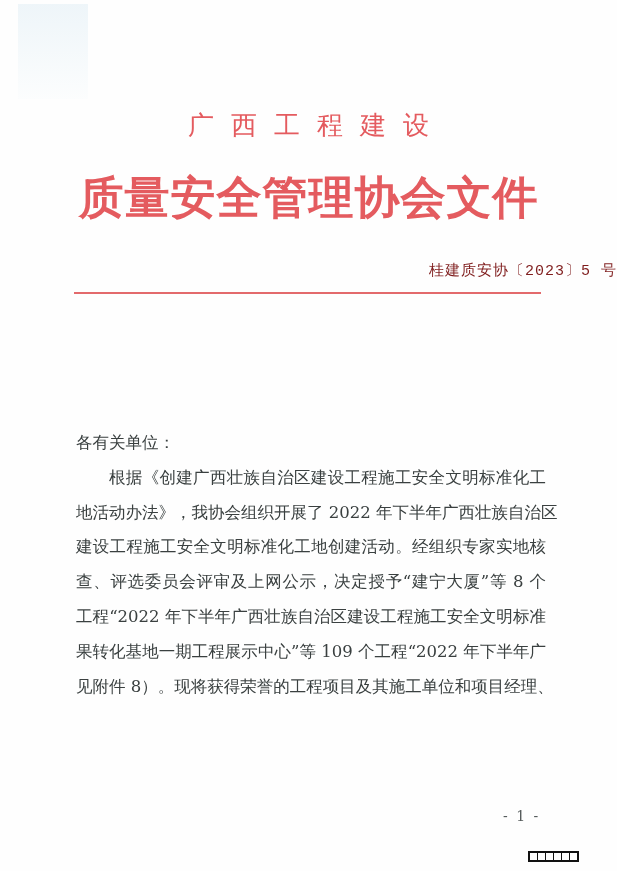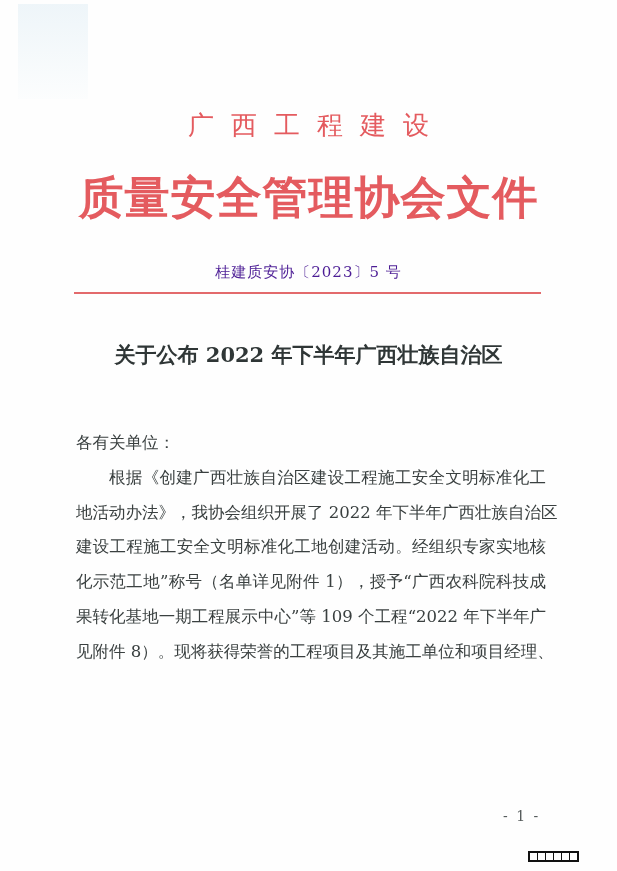--- a/index.html
+++ b/index.html
@@ -48,25 +48,26 @@
     font-size: 45px;
     font-weight: bold;
     letter-spacing: 1px;
     line-height: 48px;
     font-family: "DejaVu Serif", serif;
   }
   .doc-number {
     position: absolute;
     left: 0; width: 617px;
     top: 261px;
-    text-align: center;
-    color: #4c1d95;
+    text-align: right;
+    color: #7f1d1d;
     font-size: 15px;
     line-height: 22px;
     letter-spacing: 1px;
+    font-family: Liberation Mono, monospace;
   }
   .red-rule {
     position: absolute;
     left: 74px;
     top: 292px;
     width: 467px;
     height: 2px;
     background: #e36a6c;
   }
   .title {
@@ -132,29 +133,29 @@
   <div class="scan-tint"></div>
 
   <div class="header-org">广西工程建设</div>
   <div class="header-doc">质量安全管理协会文件</div>
 
   <div class="doc-number">桂建质安协〔2023〕5 号</div>
 
   <div class="red-rule"></div>
 
   <div class="title">
-    <span class="line">关于公布 2022 年下半年广西壮族自治区</span>
   </div>
 
   <div class="body">
     <span class="salutation">各有关单位：</span>
     <span class="para-line first">根据《创建广西壮族自治区建设工程施工安全文明标准化工</span>
     <span class="para-line">地活动办法》，我协会组织开展了 2022 年下半年广西壮族自治区</span>
     <span class="para-line">建设工程施工安全文明标准化工地创建活动。经组织专家实地核</span>
-    <span class="para-line">化示范工地”称号（名单详见附件 1），授予“广西农科院科技成</span>
+    <span class="para-line">查、评选委员会评审及上网公示，决定授予“建宁大厦”等 8 个</span>
+    <span class="para-line">工程“2022 年下半年广西壮族自治区建设工程施工安全文明标准</span>
     <span class="para-line">果转化基地一期工程展示中心”等 109 个工程“2022 年下半年广</span>
     <span class="para-line last">见附件 8）。现将获得荣誉的工程项目及其施工单位和项目经理、</span>
   </div>
 
   <div class="page-number">- 1 -</div>
 
   <div class="footer-boxes">
     <span class="box"></span>
     <span class="box"></span>
     <span class="box"></span>

